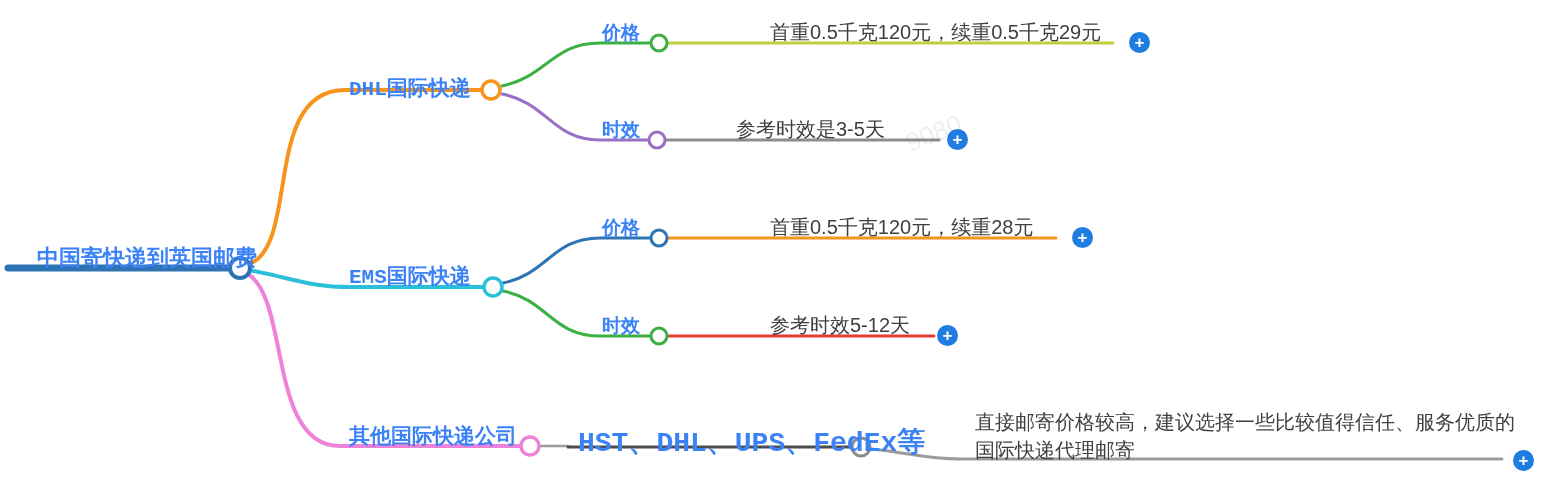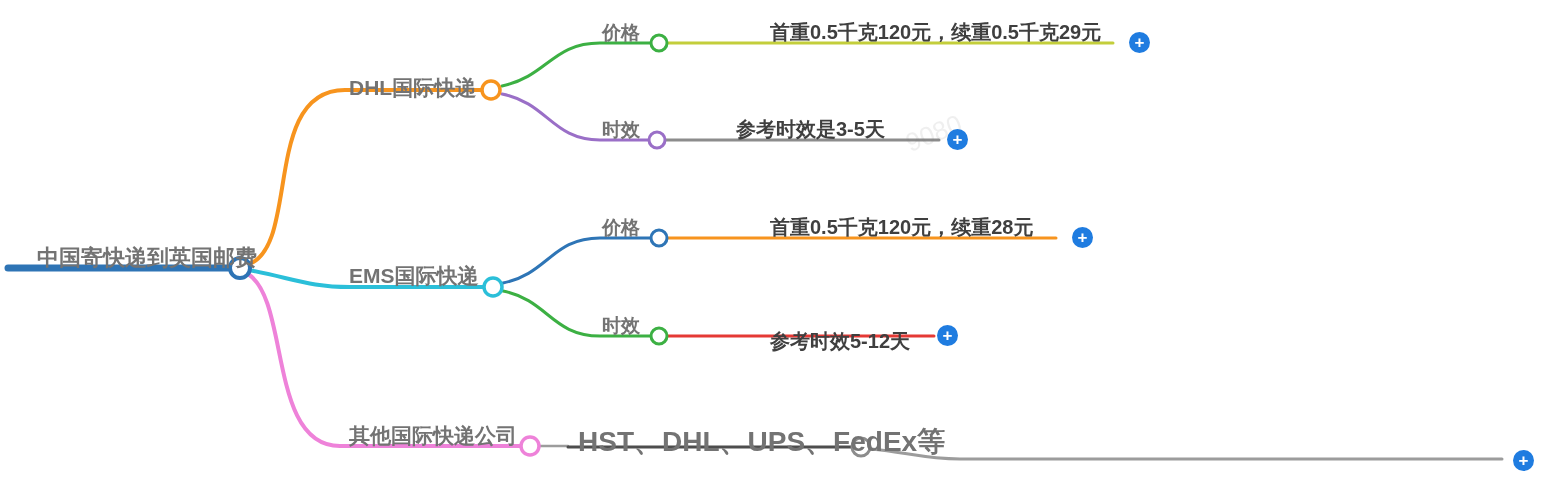--- a/index.html
+++ b/index.html
@@ -1,26 +1,26 @@
 <!DOCTYPE html>
 <html><head>
 <meta charset="utf-8">
 <style>
   html,body{margin:0;padding:0;background:#fff;}
   .canvas{
     position:relative;width:1542px;height:482px;background:#ffffff;overflow:hidden;
     font-family:"Liberation Sans","DejaVu Sans",sans-serif;
   }
   .canvas svg{position:absolute;left:0;top:0;}
-  .lbl{position:absolute;white-space:nowrap;color:#737373;font-weight:bold;cursor:default;}
+  .lbl{position:absolute;white-space:nowrap;color:#3b82f6;font-weight:bold;cursor:default;font-family:Liberation Mono, monospace;}
   .lbl.root{font-size:22px;}
   .lbl.branch{font-size:21px;}
   .lbl.leaf{font-size:19px;}
   .lbl.sub{font-size:28px;}
-  .val{position:absolute;white-space:nowrap;color:#3f3f3f;font-size:20px;font-weight:bold;}
+  .val{position:absolute;white-space:nowrap;color:#3f3f3f;font-size:20px;font-weight:normal;}
   .val.wrap{white-space:normal;width:545px;line-height:28px;}
   .plus{
     position:absolute;width:21px;height:21px;border-radius:50%;
     background:#1f7ce0;color:#ffffff;font-size:17px;font-weight:bold;
     display:flex;align-items:center;justify-content:center;line-height:1;
     cursor:pointer;user-select:none;
   }
   .watermark{
     position:absolute;left:905px;top:118px;color:rgba(120,120,120,0.12);
     font-size:26px;transform:rotate(-22deg);pointer-events:none;
@@ -74,21 +74,22 @@
 
   <div class="lbl leaf" style="left:602px;top:20px;">价格</div>
   <div class="lbl leaf" style="left:602px;top:117px;">时效</div>
   <div class="lbl leaf" style="left:602px;top:215px;">价格</div>
   <div class="lbl leaf" style="left:602px;top:313px;">时效</div>
   <div class="lbl sub" style="left:578px;top:423px;">HST、DHL、UPS、FedEx等</div>
 
   <div class="val" style="left:770px;top:19px;">首重0.5千克120元，续重0.5千克29元</div>
   <div class="val" style="left:736px;top:116px;">参考时效是3-5天</div>
   <div class="val" style="left:770px;top:214px;">首重0.5千克120元，续重28元</div>
-  <div class="val" style="left:770px;top:328px;">参考时效5-12天</div>
+  <div class="val" style="left:770px;top:312px;">参考时效5-12天</div>
+  <div class="val wrap" style="left:975px;top:408px;">直接邮寄价格较高，建议选择一些比较值得信任、服务优质的国际快递代理邮寄</div>
 
   <div class="plus" style="left:1129px;top:32px;">+</div>
   <div class="plus" style="left:947px;top:129px;">+</div>
   <div class="plus" style="left:1072px;top:227px;">+</div>
   <div class="plus" style="left:937px;top:325px;">+</div>
   <div class="plus" style="left:1513px;top:450px;">+</div>
 
 </div>
 
 </body></html>

